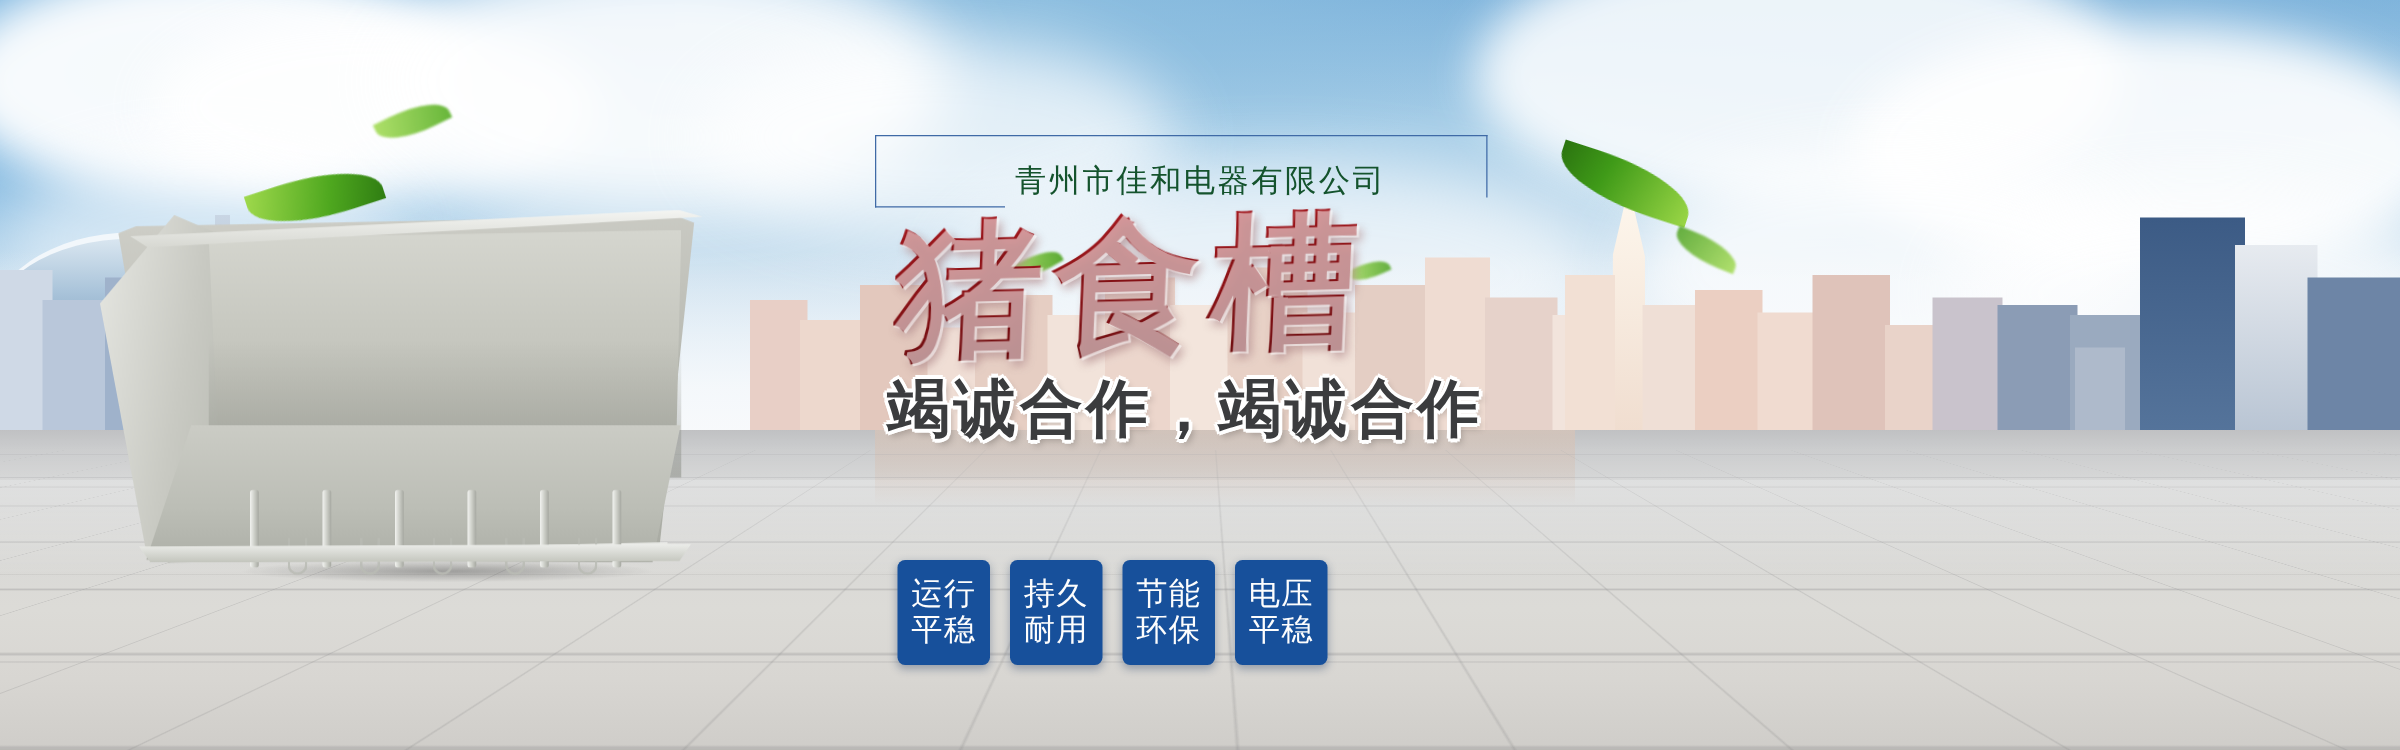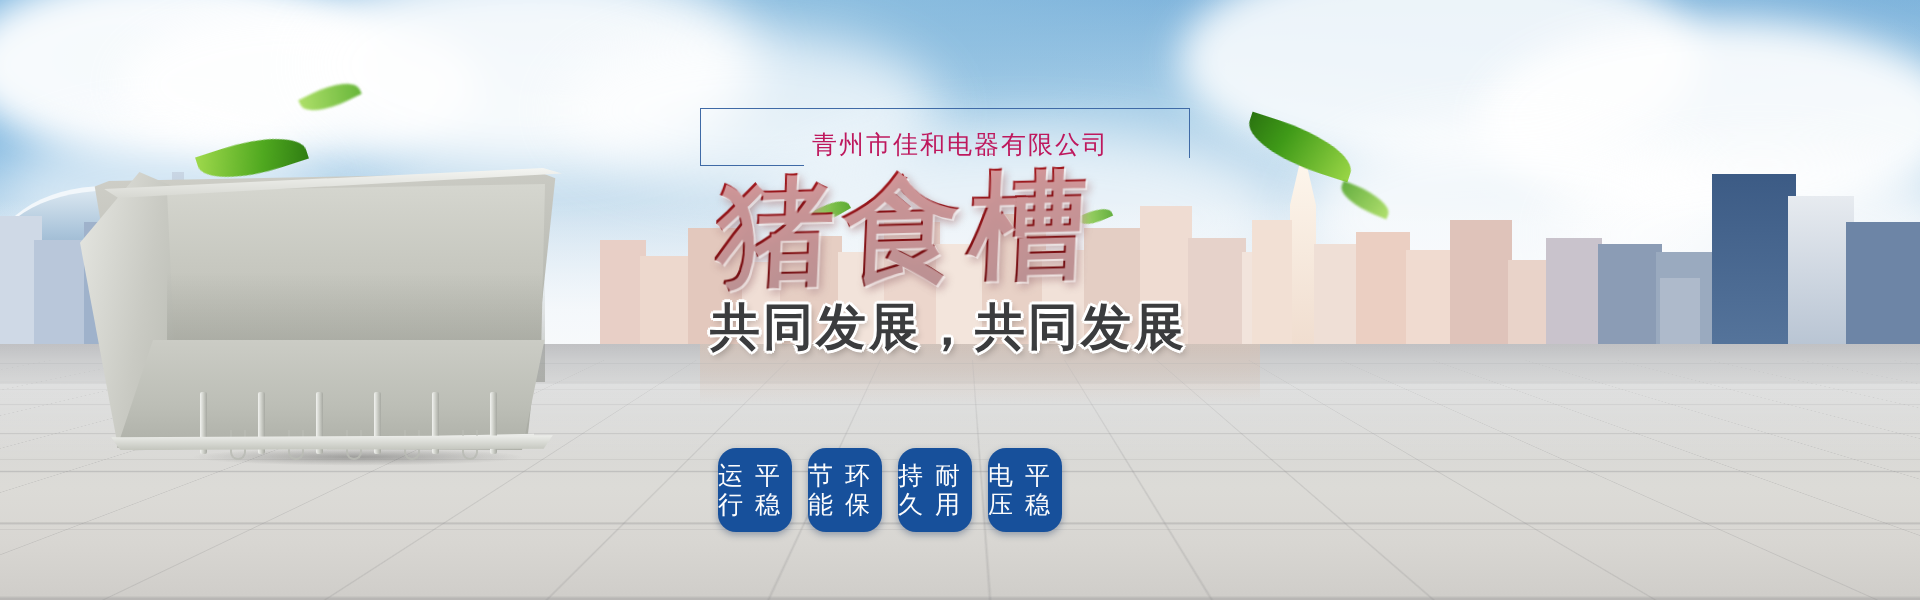--- a/index.html
+++ b/index.html
@@ -219,21 +219,21 @@
   }
   .name-frame .fr-right{
     position:absolute; right:0; top:0; width:1px; height:50px; background:#3f6aa6;
   }
   .name-frame .fr-bottom{
     position:absolute; left:0; bottom:0; width:104px; height:1px; background:#3f6aa6;
   }
   .company-name{
     position:absolute; left:112px; top:32px;
     font-size:25px; letter-spacing:2px;
-    color:#be185d; white-space:nowrap;
+    color:#14532d; white-space:nowrap;
     font-family:Liberation Sans, sans-serif;
   }
 
   .main-title{
     position:absolute; left:16px; top:74px;
     font-size:118px; line-height:1.02;
     font-weight:700; letter-spacing:8px;
     color:#8d1419;
     white-space:nowrap;
     font-family:"Liberation Serif","DejaVu Serif",serif;
@@ -262,22 +262,22 @@
   }
 
   
   .badges{
     position:absolute; left:718px; top:448px;
     display:flex; gap:16px;
   }
   .badge{
     width:74px; height:84px;
     background:#17509b;
-    border-radius:18px;
-    display:flex; 
+    border-radius:6px;
+    display:flex; flex-direction:column;
     align-items:center; justify-content:center;
     color:#fdfdfd;
     font-size:25px; line-height:1.18;
     letter-spacing:1px;
     box-shadow:0 3px 7px rgba(20,45,90,.35);
     font-family:"Liberation Sans","DejaVu Sans",sans-serif;
   }
   .badge span{ display:block; }
 </style>
 </head>
@@ -393,35 +393,35 @@
 
   <div class="copy">
     <div class="name-frame">
       <div class="fr-top"></div>
       <div class="fr-left"></div>
       <div class="fr-right"></div>
       <div class="fr-bottom"></div>
     </div>
     <div class="company-name">青州市佳和电器有限公司</div>
     <div class="main-title">猪食槽</div>
-    <div class="sub-title">共同发展，共同发展</div>
+    <div class="sub-title">竭诚合作，竭诚合作</div>
   </div>
 
   <div class="badges">
     <div class="badge">
       <span>运行</span>
       <span>平稳</span>
     </div>
     <div class="badge">
+      <span>持久</span>
+      <span>耐用</span>
+    </div>
+    <div class="badge">
       <span>节能</span>
       <span>环保</span>
-    </div>
-    <div class="badge">
-      <span>持久</span>
-      <span>耐用</span>
     </div>
     <div class="badge">
       <span>电压</span>
       <span>平稳</span>
     </div>
   </div>
 
 </div>
 
 </body></html>

